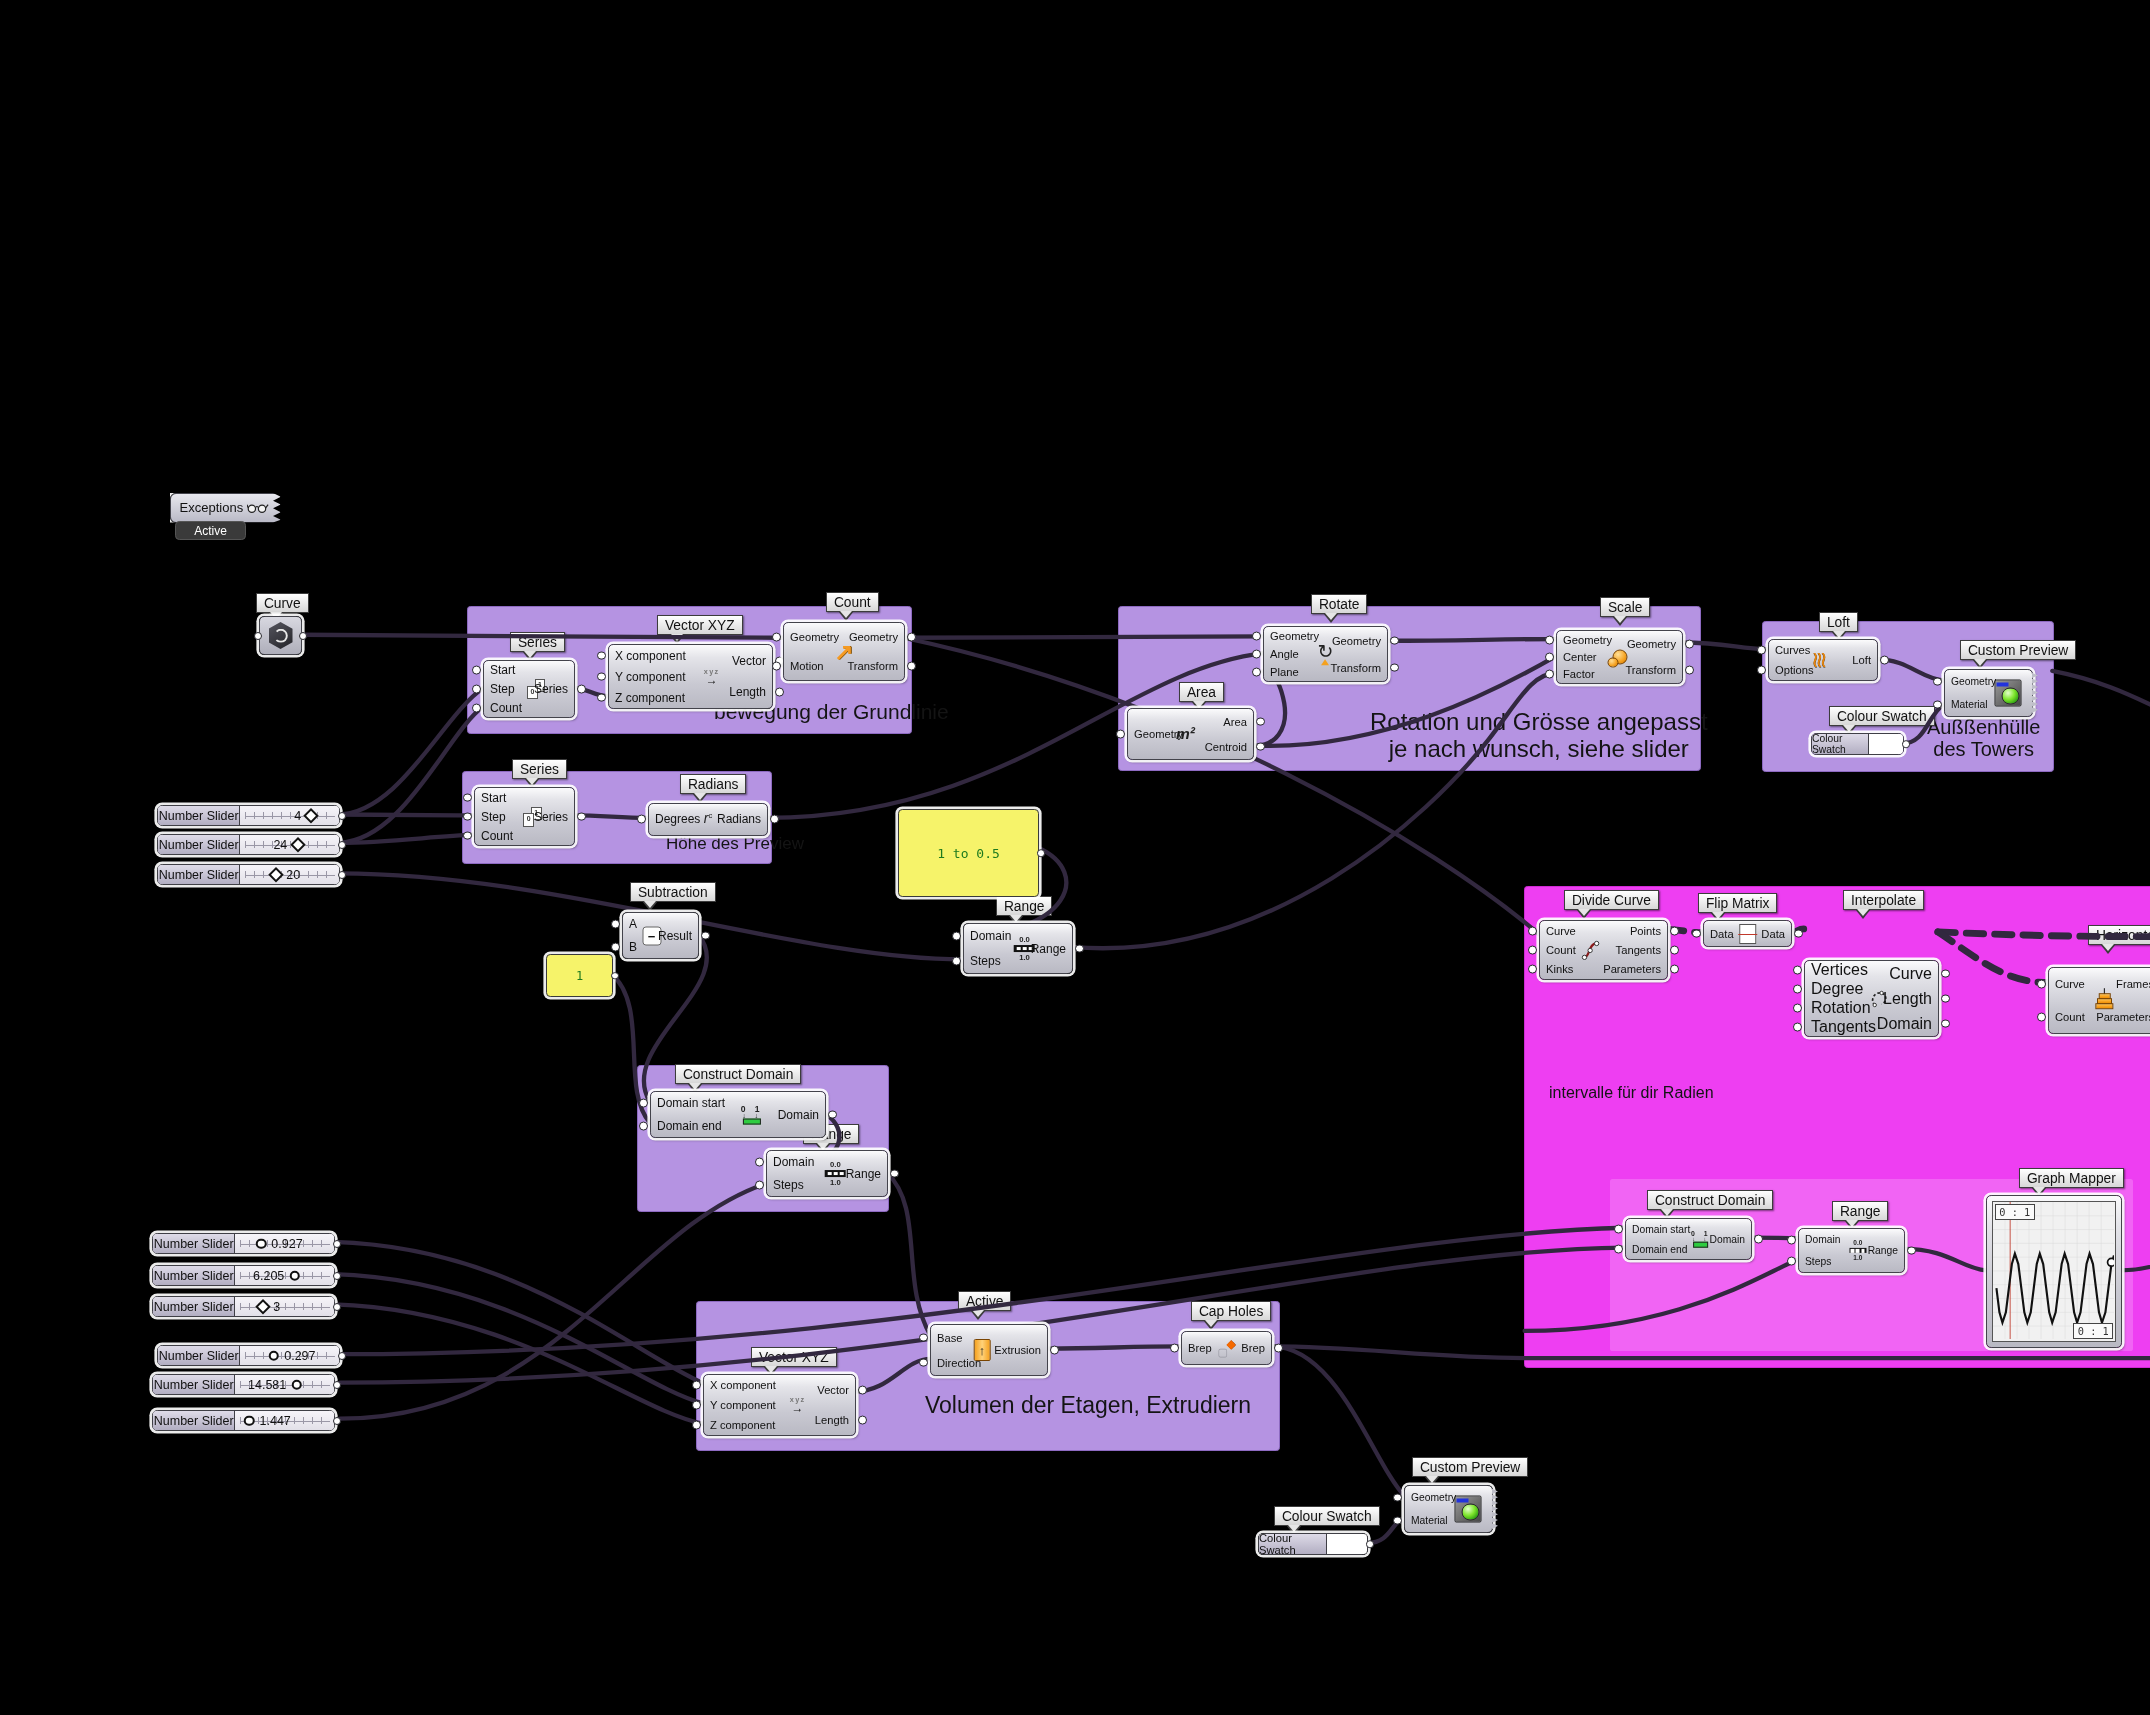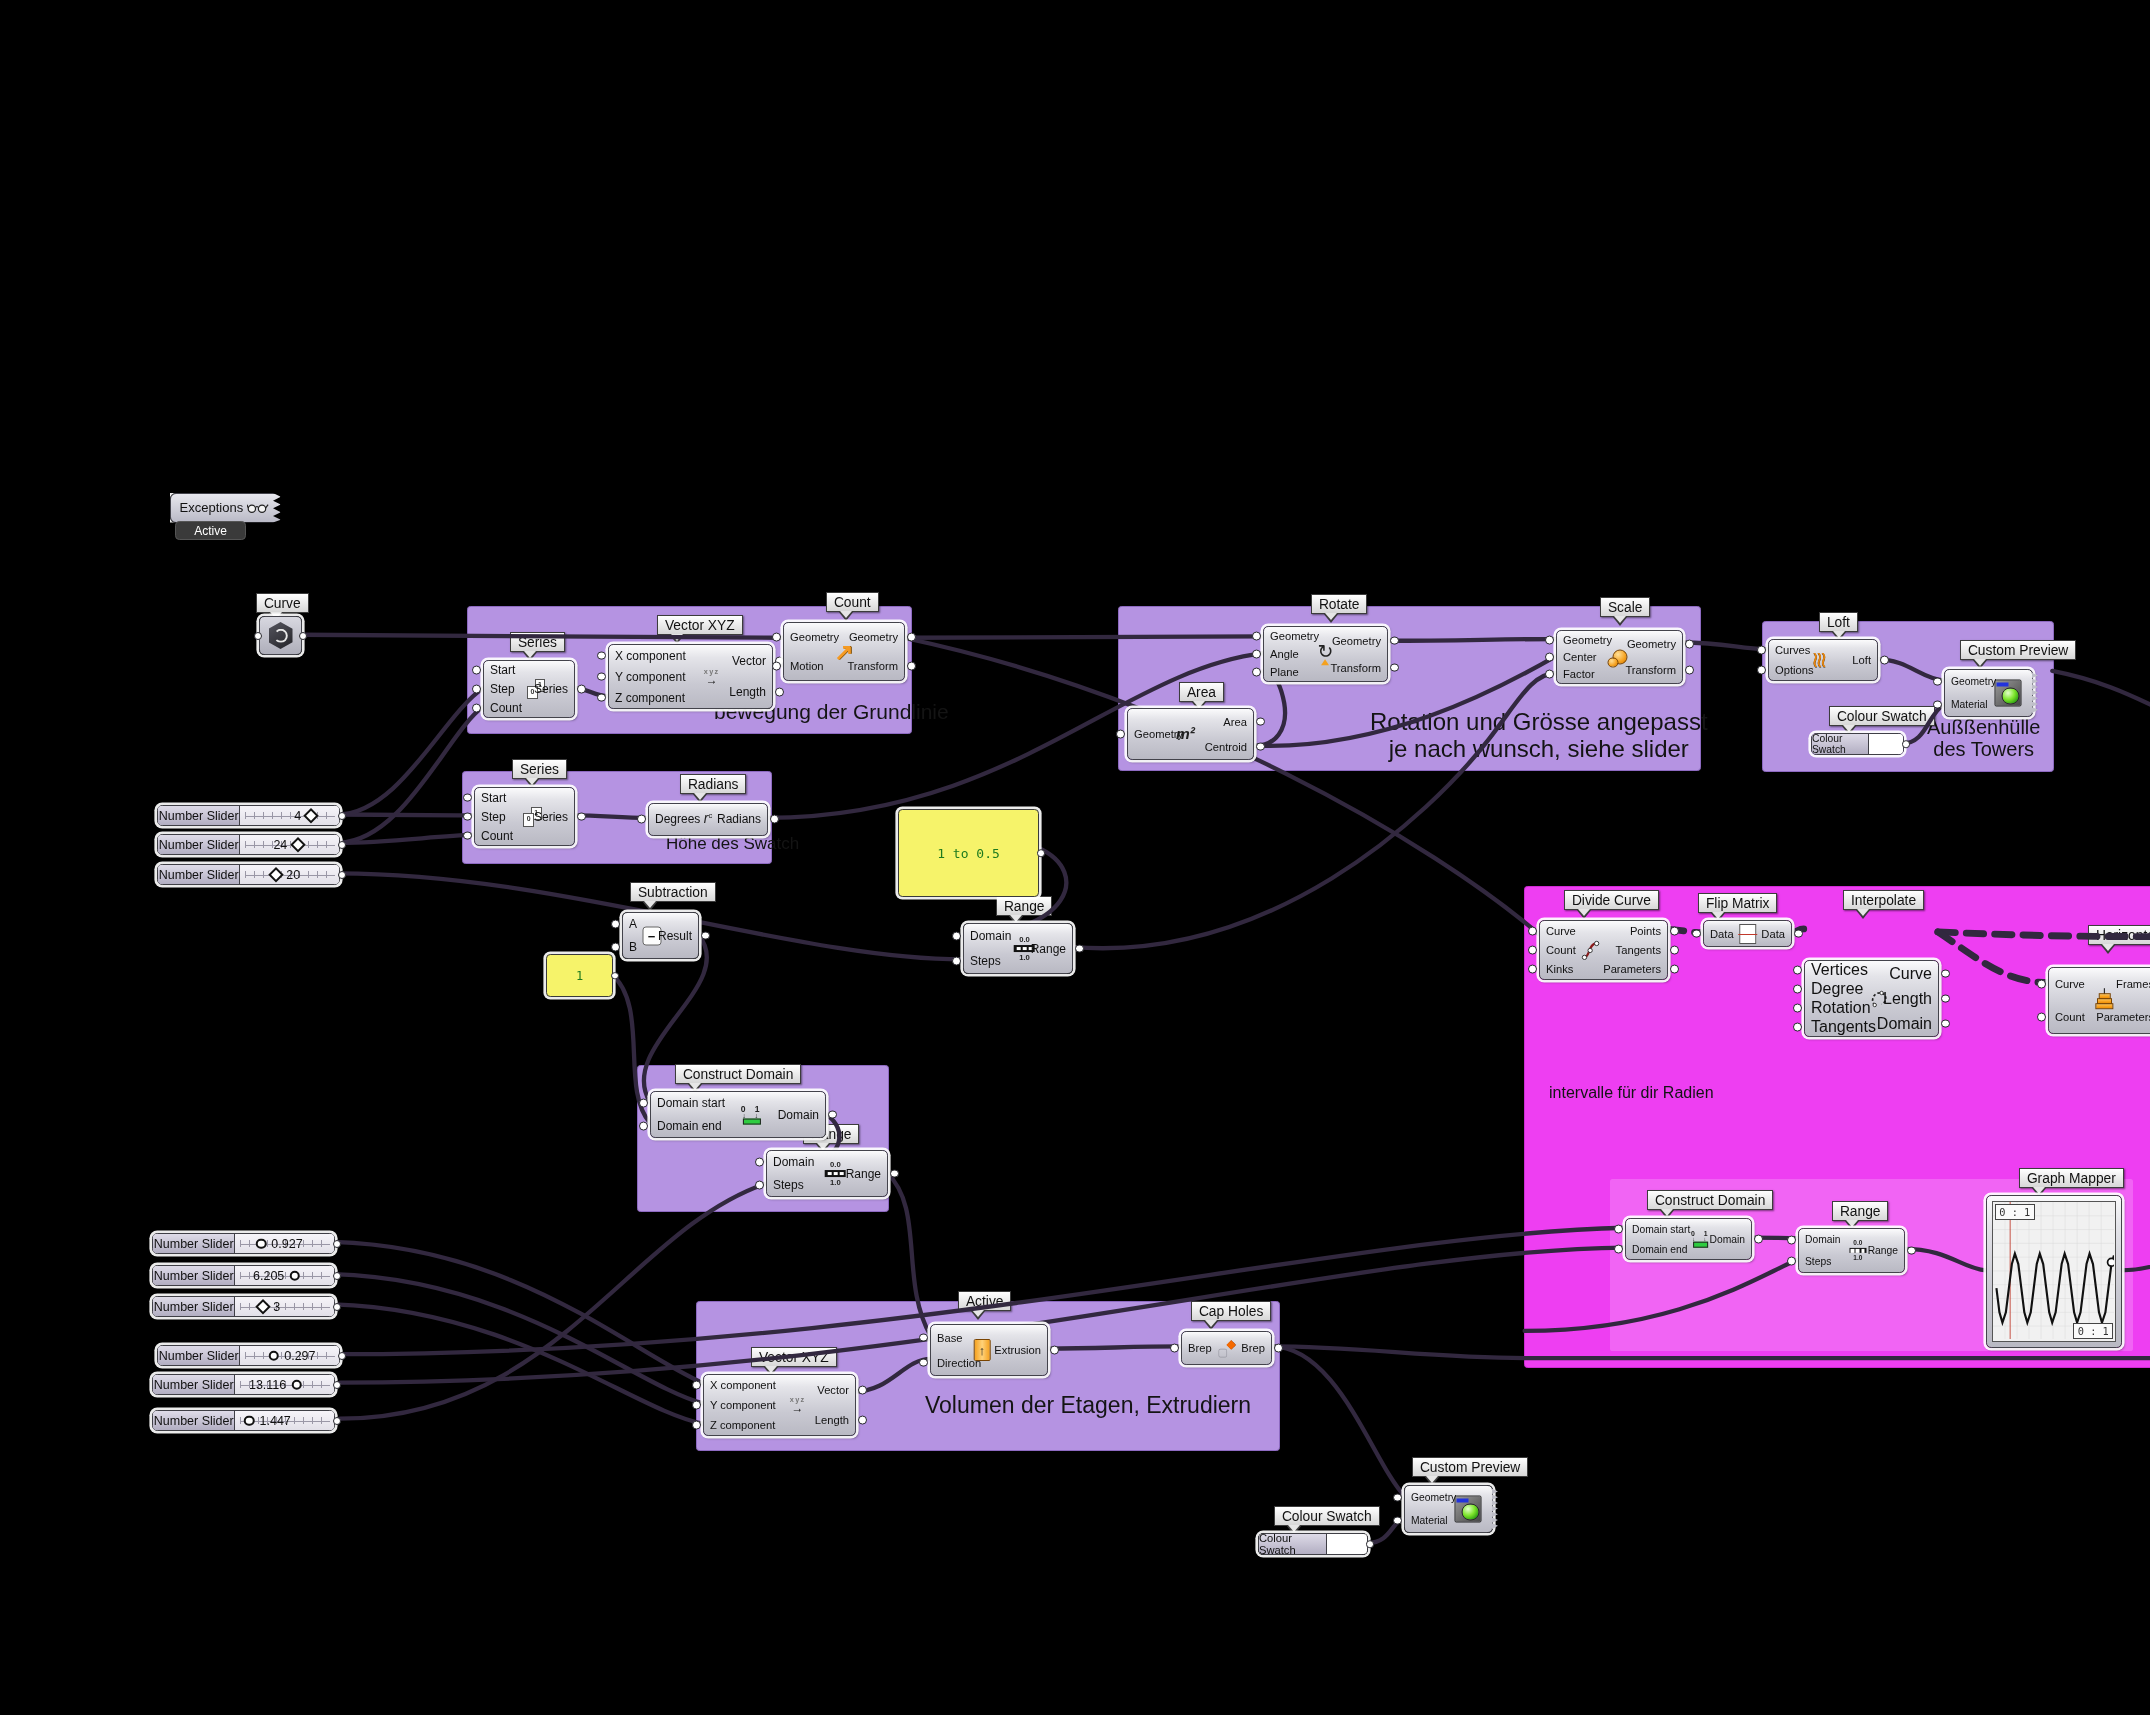--- a/index.html
+++ b/index.html
@@ -132,21 +132,21 @@
 </style>
 </head>
 <body>
 
 <div id="canvas">
 
   <div class="group purple" style="left:467px;top:606px;width:443px;height:126px"></div>
   <div class="gcaption" style="left:714px;top:700px;font-size:21px">bewegung der Grundlinie</div>
 
   <div class="group purple" style="left:462px;top:771px;width:308px;height:91px"></div>
-  <div class="gcaption" style="left:666px;top:834px;font-size:17px">Höhe des Swatch</div>
+  <div class="gcaption" style="left:666px;top:834px;font-size:17px">Höhe des Preview</div>
 
   <div class="group purple" style="left:637px;top:1065px;width:250px;height:145px"></div>
 
   <div class="group purple" style="left:696px;top:1301px;width:582px;height:148px"></div>
   <div class="gcaption" style="left:925px;top:1393px;font-size:23px">Volumen der Etagen, Extrudiern</div>
 
   <div class="group purple" style="left:1118px;top:606px;width:581px;height:163px"></div>
   <div class="gcaption" style="left:1370px;top:709px;font-size:24px;text-align:center">
     <div>Rotation und Grösse angepasst</div>
     <div>je nach wunsch, siehe slider</div>
@@ -447,21 +447,21 @@
     <div class="slabel">Number Slider</div>
     <div class="strack">
       <div class="handle circle" style="left:34%"></div>
       <div class="sval after" style="left:calc(34% + 6.9px)">0.297</div>
     </div>
   </div>
   <div class="slider" style="left:152px;top:1374px;width:181px">
     <div class="slabel">Number Slider</div>
     <div class="strack">
       <div class="handle circle" style="left:62%"></div>
-      <div class="sval before" style="left:calc(62% - 6.9px)">13.116</div>
+      <div class="sval before" style="left:calc(62% - 6.9px)">14.581</div>
     </div>
   </div>
   <div class="slider" style="left:152px;top:1410px;width:181px">
     <div class="slabel">Number Slider</div>
     <div class="strack">
       <div class="handle circle" style="left:14%"></div>
       <div class="sval after" style="left:calc(14% + 6.9px)">1.447</div>
     </div>
   </div>
 

